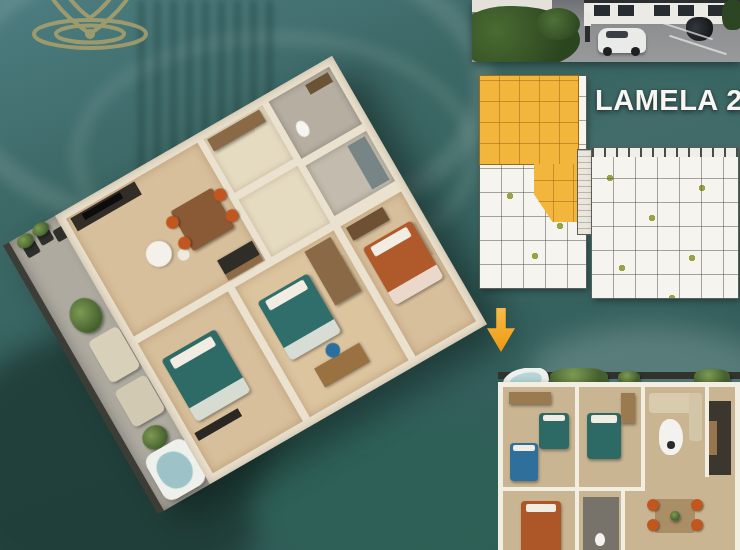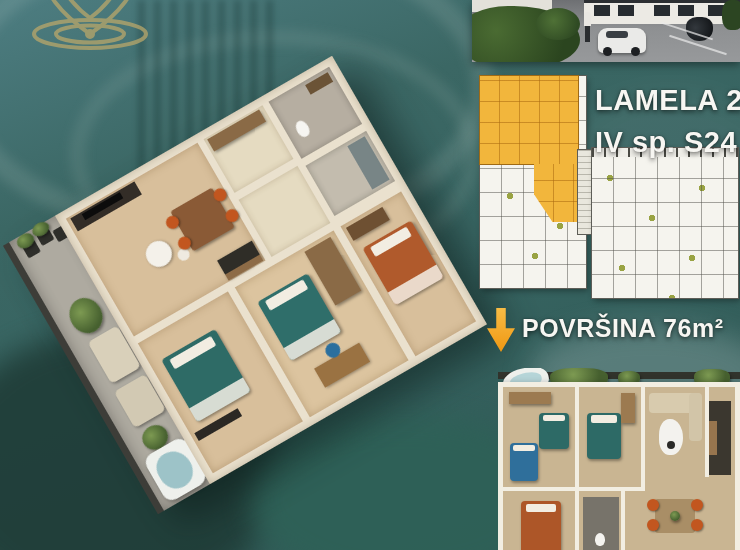--- a/index.html
+++ b/index.html
@@ -200,24 +200,22 @@
   <div class="abs diagram-block" style="left:480px;top:76px;width:106px;height:212px;"></div>
   <div class="abs yellow-unit" style="left:480px;top:76px;width:98px;height:88px;"></div>
   <div class="abs yellow-unit" style="left:534px;top:164px;width:44px;height:58px;clip-path:polygon(0 0,100% 0,100% 100%,42% 100%,0 52%);"></div>
   <div class="abs" style="left:578px;top:150px;width:18px;height:84px;outline:1px solid #5d5d57;
           background:repeating-linear-gradient(0deg,#e9e7dd 0 5px,#b9b7ac 5px 6px);"></div>
   <div class="abs diagram-block" style="left:592px;top:148px;width:146px;height:150px;"></div>
   <div class="abs" style="left:592px;top:148px;width:146px;height:9px;
           background:repeating-linear-gradient(90deg,#4b4b45 0 2px,#efeee8 2px 12px);"></div>
 
   <div class="abs headline" style="left:595px;top:84px;font-size:29px;">LAMELA 2</div>
-  <div class="abs headline" style="left:595px;top:126px;font-size:29px;">IV sp. S24</div>
 
   <div class="abs" id="down-arrow" style="left:487px;top:308px;"></div>
-  <div class="abs headline" style="left:522px;top:314px;font-size:25px;">POVRŠINA 76m²</div>
 
   <div class="abs" id="plan2" style="left:498px;top:368px;width:242px;height:182px;">
     <div class="abs darkstrip" style="left:0;top:4px;width:242px;height:7px;"></div>
     <div class="abs plantball" style="left:52px;top:0;width:58px;height:20px;border-radius:40%;"></div>
     <div class="abs plantball" style="left:120px;top:3px;width:22px;height:14px;border-radius:40%;"></div>
     <div class="abs plantball" style="left:196px;top:1px;width:36px;height:18px;border-radius:40%;"></div>
     <div class="abs" style="left:5px;top:0;width:46px;height:26px;background:#eef0ec;border-radius:45%;transform:rotate(-12deg);box-shadow:0 2px 3px rgba(0,0,0,.35);">
       <div class="abs" style="left:7px;top:5px;width:32px;height:15px;background:#b6d5d8;border-radius:45%;"></div>
     </div>
     <div class="abs" id="plan2-body" style="left:0;top:14px;width:232px;height:168px;">

